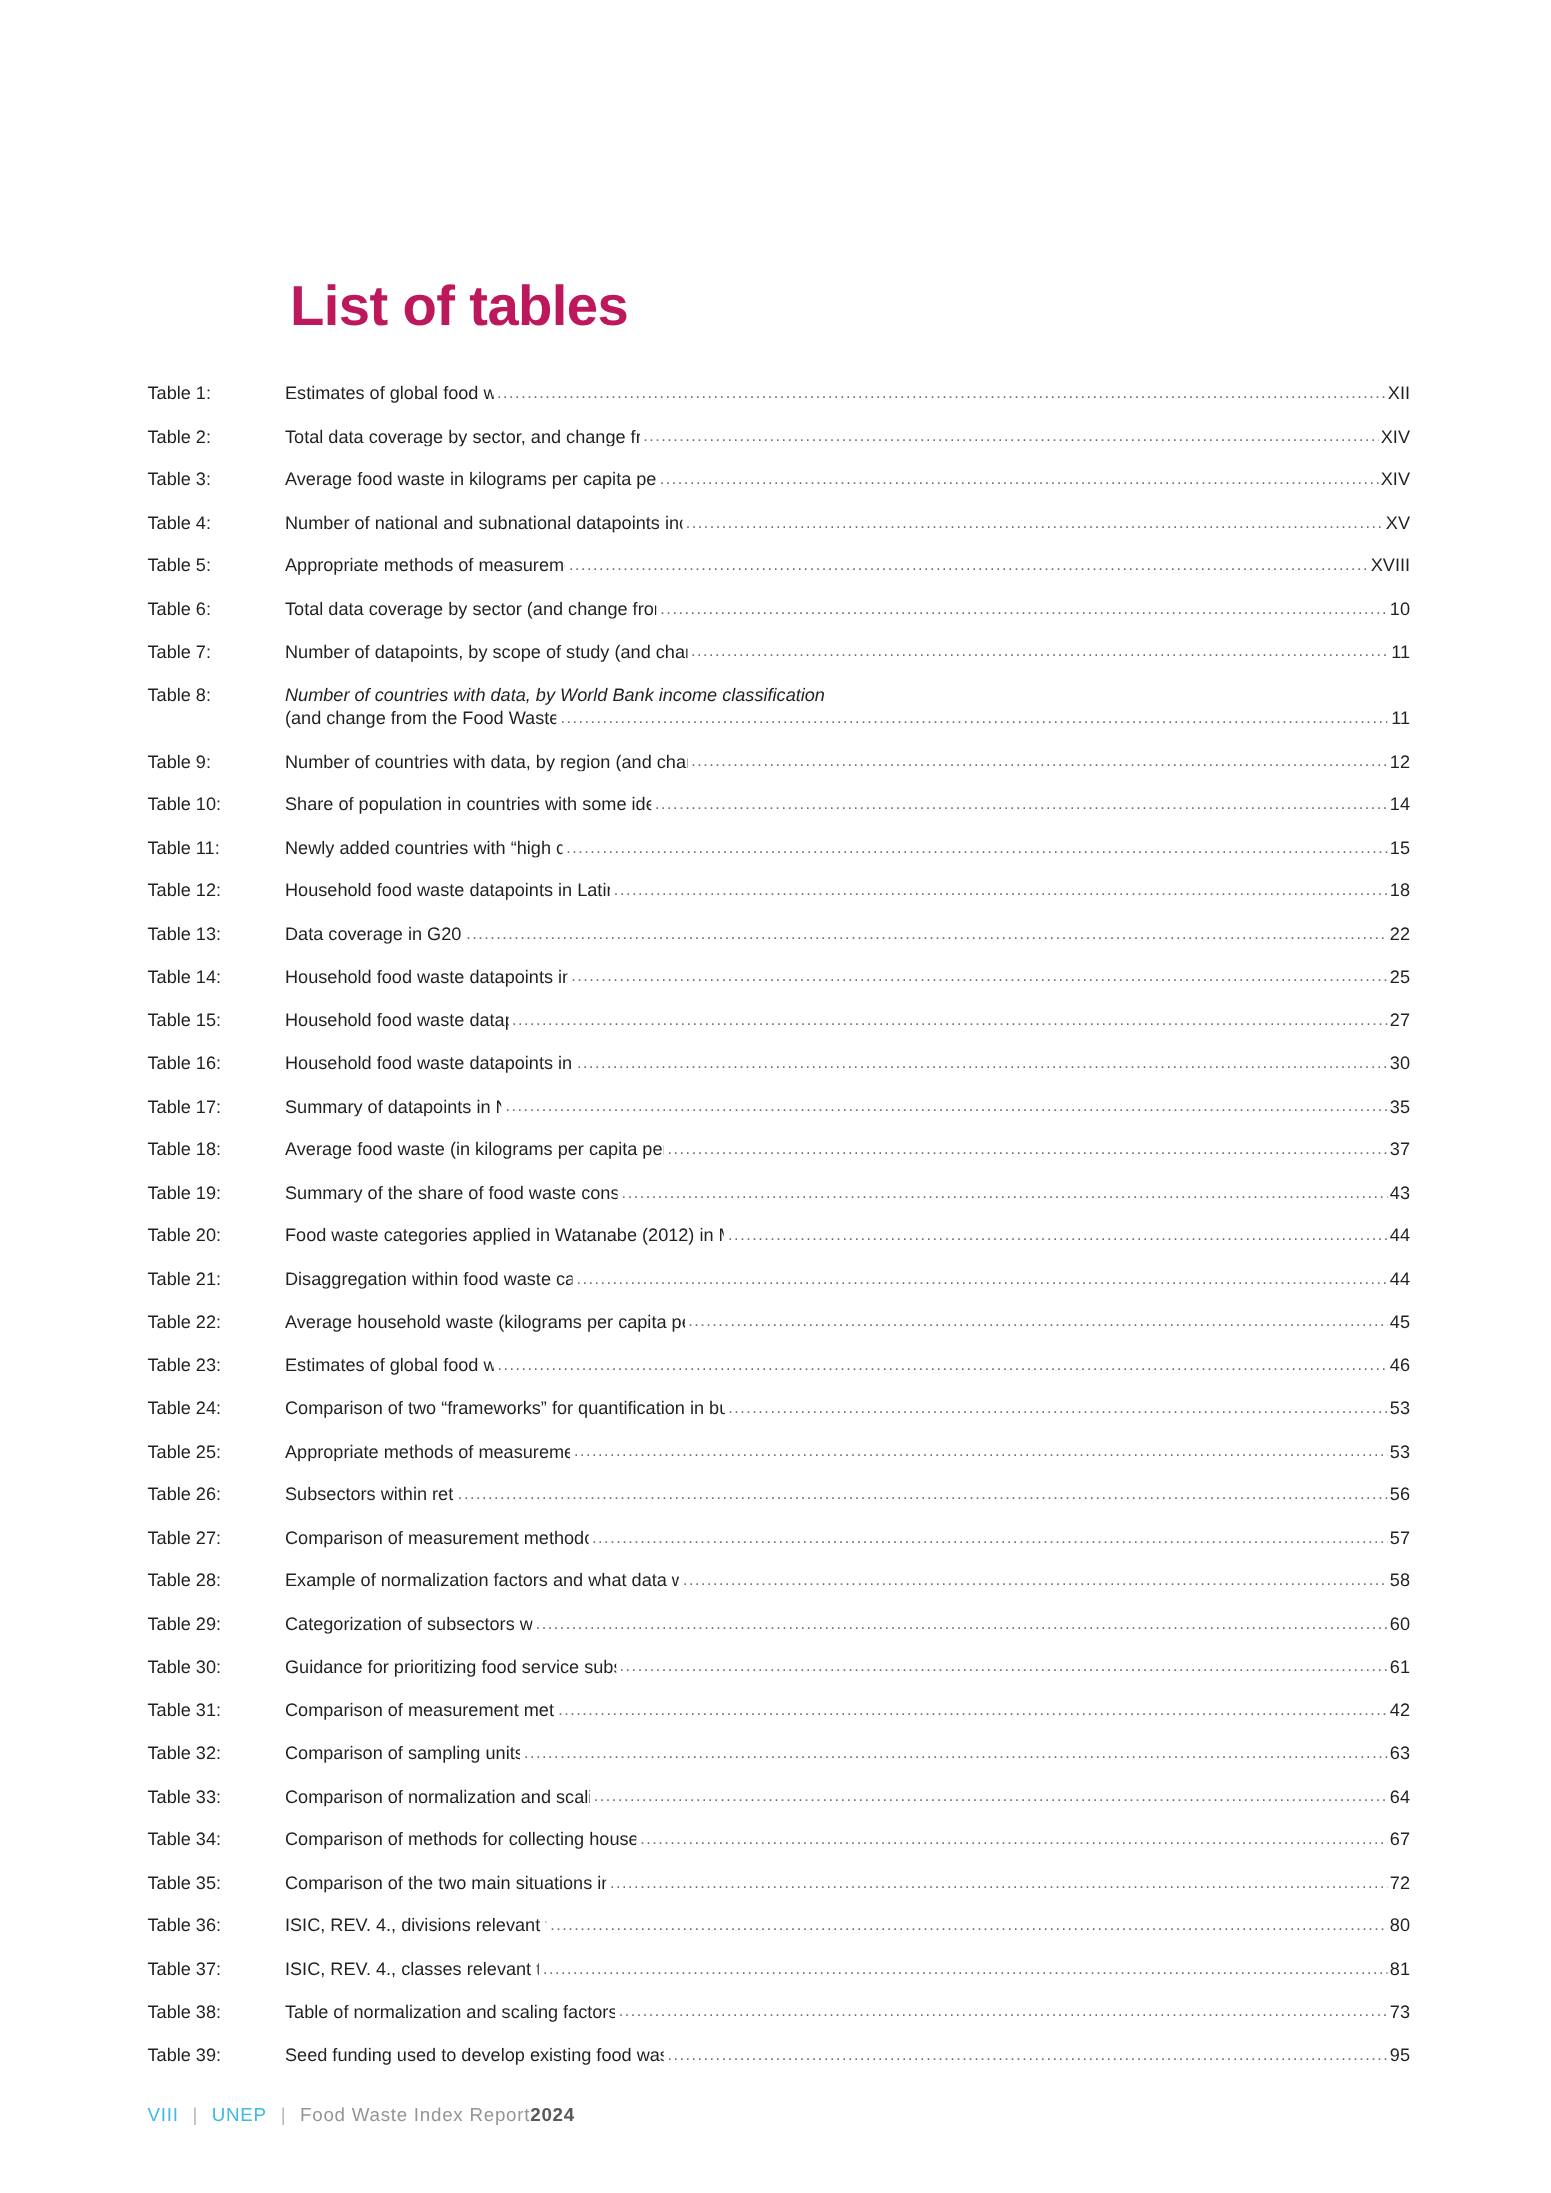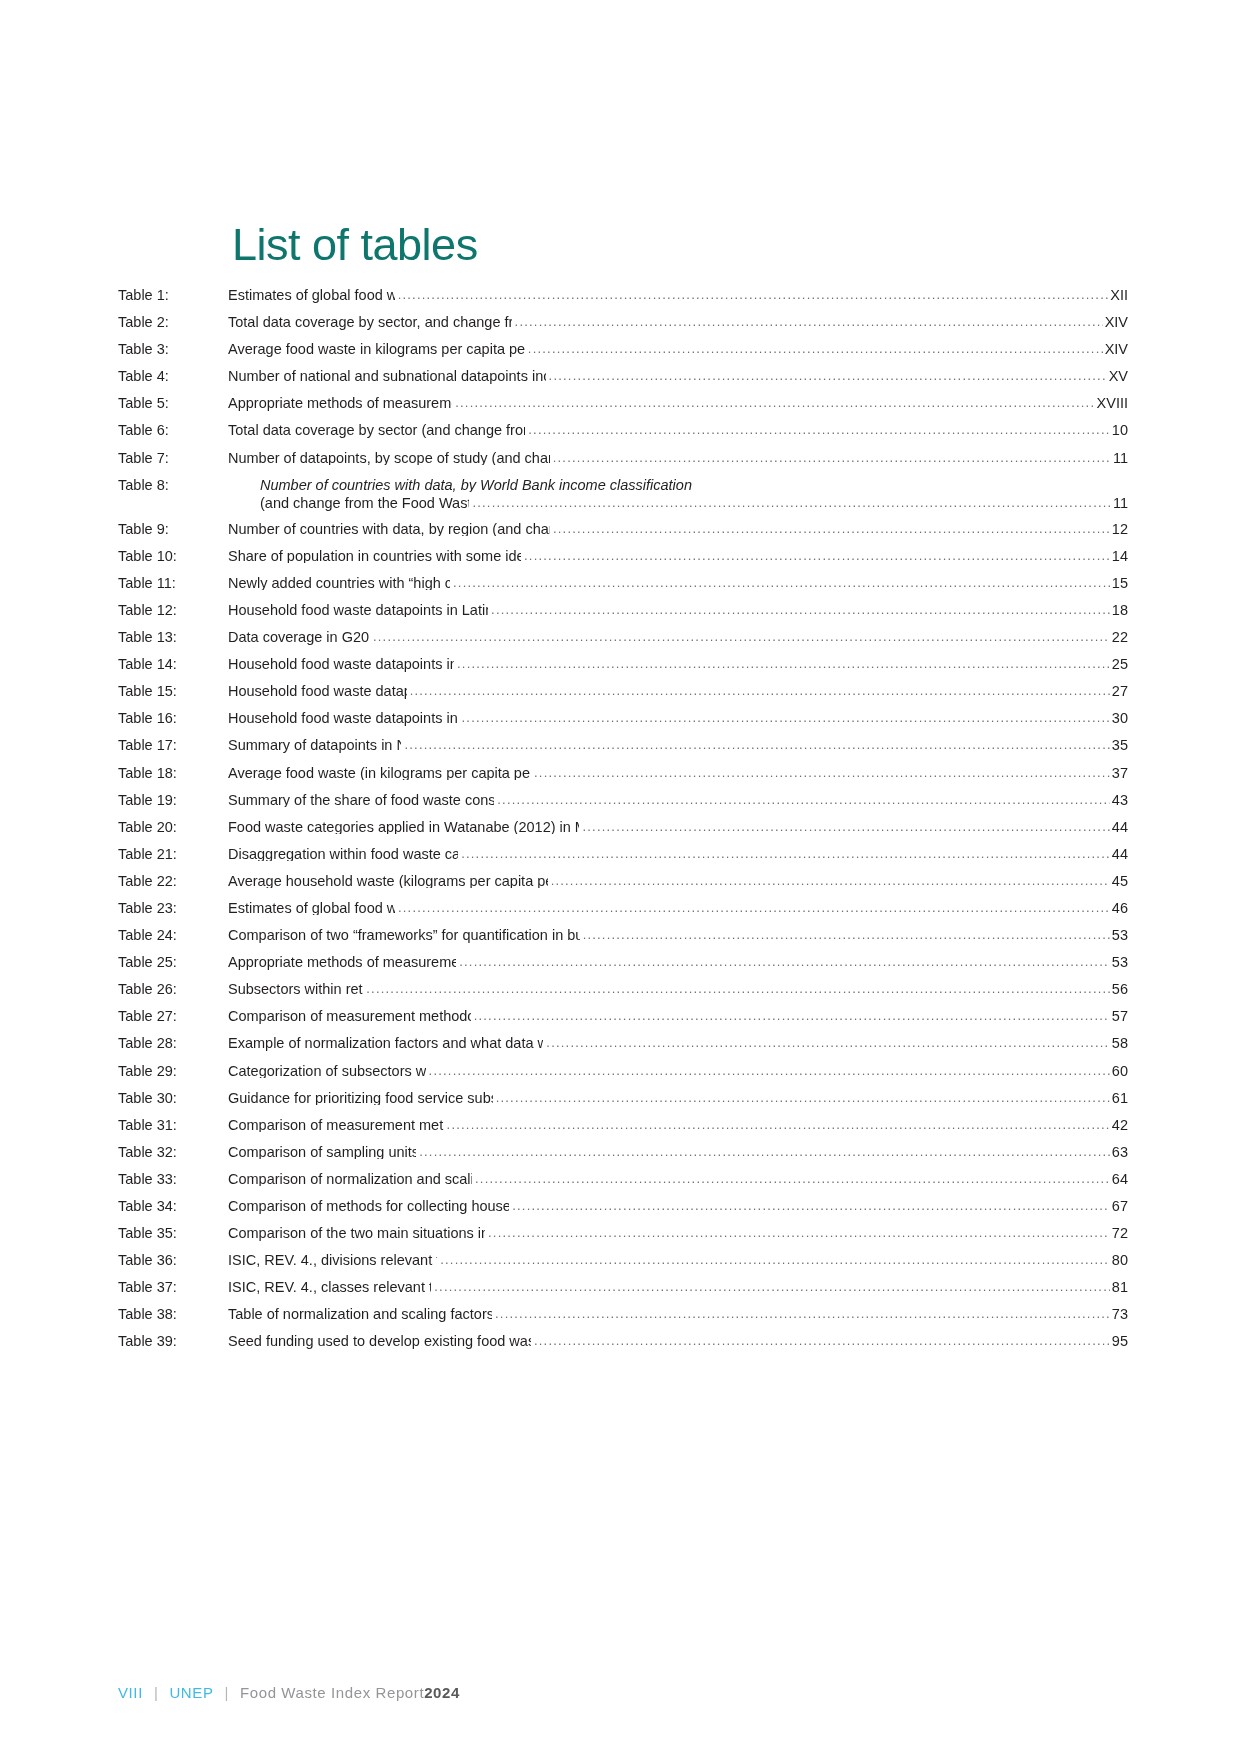--- a/index.html
+++ b/index.html
@@ -20,46 +20,46 @@
     position: absolute;
     inset: 0;
   }
 
   
   .page-title {
     position: absolute;
     left: 232px;
     top: 192px;
     font-size: 45px;
-    font-weight: normal;
-    color: #0f766e;
+    font-weight: bold;
+    color: #be185d;
     letter-spacing: -0.5px;
     line-height: 1;
   }
 
   
   .toc {
     position: absolute;
     left: 118px;
     top: 288px;
     width: 1010px;
   }
 
   .toc-row {
     display: flex;
     align-items: flex-start;
     font-size: 14.5px;
     color: #231f20;
     line-height: 1.0;
     margin-bottom: 12.6px;
+    margin-top: 20px;
   }
 
   .toc-row.tall {
     margin-bottom: 11px;
-    gap: 32px;
   }
 
   .toc-label {
     flex: 0 0 110px;
     white-space: nowrap;
     color: #231f20;
   }
 
   .toc-body {
     flex: 1 1 auto;

